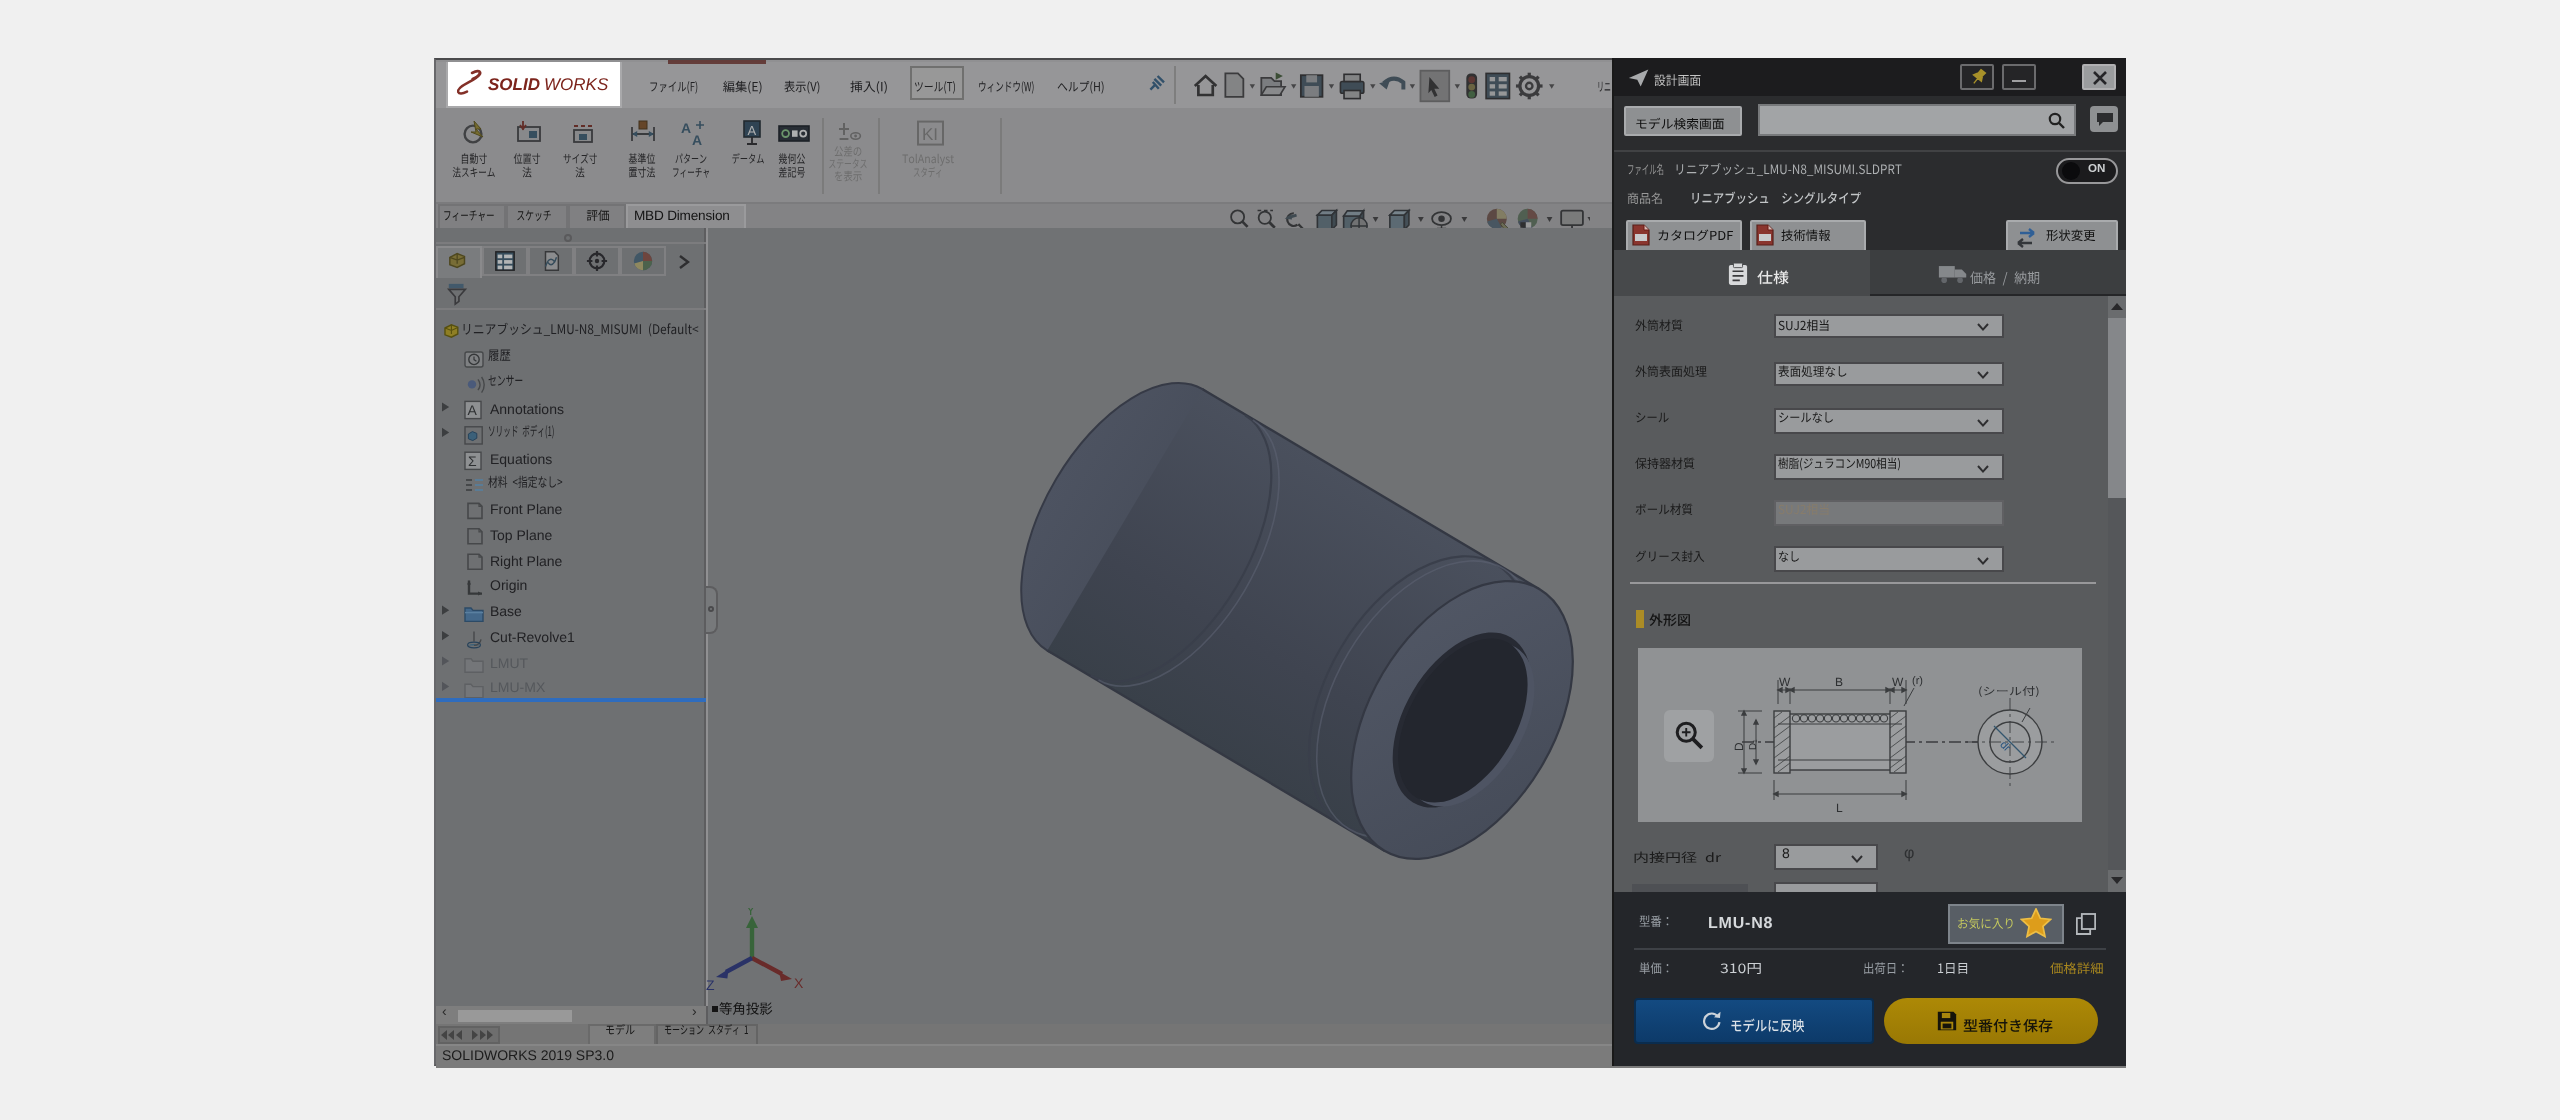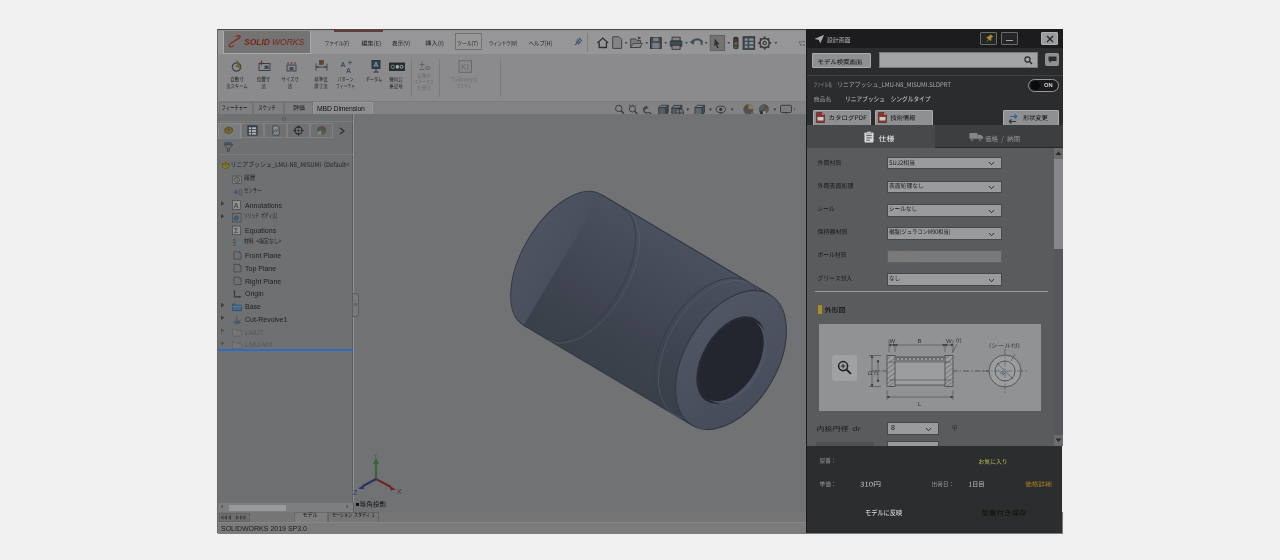--- a/index.html
+++ b/index.html
@@ -3,21 +3,21 @@
 <meta charset="utf-8">
 <style>
 * { margin:0; padding:0; box-sizing:border-box; }
 html,body { width:1280px; height:560px; background:#f0f0f0; overflow:hidden;
   font-family:"Liberation Sans", sans-serif; }
 #stage { position:relative; width:1280px; height:560px; }
 #win { position:absolute; left:217px; top:29px; width:845px; height:504px;
   background:#909092; border-top:1px solid #4a4a4c; border-left:1px solid #68686b; border-bottom:1px solid #555558; }
 #menubar { position:absolute; left:0; top:1px; width:845px; height:23px; background:#969698; }
 #logobox { position:absolute; left:5px; top:0px; width:88px; height:23px;
-  background:#737373; border:1px solid #a9a9ab; border-top:none; }
+  background:#ffffff; border:1px solid #a9a9ab; border-top:none; }
 #cmdmgr { position:absolute; left:0; top:24px; width:845px; height:47px; background:#8b8b8d; }
 .ci { position:absolute; top:6px; width:13px; height:13px; filter:brightness(0.88) saturate(0.8); opacity:0.95; }
 .cmdsep { position:absolute; top:5px; width:1px; height:38px; background:#7b7b7b; }
 #tabrow { position:absolute; left:0; top:71px; width:845px; height:13px; background:#838385; border-top:1px solid #7b7b7d;}
 .ftab { position:absolute; top:0px; height:13px; background:#808082; border:1px solid #737375; border-bottom:none; }
 #tree { position:absolute; left:0; top:84px; width:135px; height:389px; background:#6e7072;
   border-right:1px solid #5d5d5f; }
 #viewport { position:absolute; left:136px; top:84px; width:453px; height:420px; background:#707274; }
 .ttxt { position:absolute; font-size:7px; color:#212124; white-space:nowrap; }
 .tgray { color:#55585c; }
@@ -647,20 +647,49 @@
         <svg width="7" height="5" viewBox="0 0 7 5" style="position:absolute;left:1px;top:3px;">
             <path d="M3.5 0.5 L6.5 4 H0.5 Z" fill="#28282a"></path>
           </svg>
       </div>
       <div style="position:absolute;left:0;top:11px;width:9px;height:90px;background:#85878a;"></div>
       <div style="position:absolute;left:0;top:287px;width:9px;height:11px;background:#6a6c6e;">
         <svg width="7" height="5" viewBox="0 0 7 5" style="position:absolute;left:1px;top:3px;">
             <path d="M0.5 0.5 H6.5 L3.5 4 Z" fill="#28282a"></path>
           </svg>
       </div>
+    </div>
+    <div id="pbottom">
+      <span style="position:absolute;left:47px;top:11px;font-size:8px;font-weight:bold;color:#d6d9dc;letter-spacing:0.4px;">LMU-N8</span>
+
+      <div style="position:absolute;left:167px;top:6px;width:58px;height:20px;background:#585e65;border:1px solid #7e848b;"></div>
+      <svg width="16" height="15" viewBox="0 0 17 16" style="position:absolute;left:203px;top:8px;">
+        <path d="M8.5 0.5 L10.8 5.5 L16.2 6.1 L12.2 9.8 L13.3 15.2 L8.5 12.5 L3.7 15.2 L4.8 9.8 L0.8 6.1 L6.2 5.5 Z" fill="#dd9d1b" stroke="#edbe45" stroke-width="0.9"></path>
+      </svg>
+      <svg width="10" height="12" viewBox="0 0 12 13" style="position:absolute;left:231px;top:10px;">
+        <rect x="3.5" y="0.5" width="8" height="9" fill="none" stroke="#b4b8bc" stroke-width="1.1"></rect>
+        <path d="M3.5 3 h-3 v9.5 h8 v-3" fill="none" stroke="#b4b8bc" stroke-width="1.1"></path>
+      </svg>
+      <div style="position:absolute;left:10px;top:27.5px;width:236px;height:1px;background:#3e4146;"></div>
+
+      <div style="position:absolute;left:10px;top:52.5px;width:120px;height:23px;border-radius:2px;
+        background:linear-gradient(#134a81,#0d3a69);border:1px solid #0a2c4e;"></div>
+      <svg width="11" height="11" viewBox="0 0 12 12" style="position:absolute;left:43px;top:58.5px;">
+        <path d="M9.8 3.6 A 4.2 4.2 0 1 0 10.6 6.6" fill="none" stroke="#ccd3da" stroke-width="1.2"></path>
+        <path d="M7.6 3.9 l3.3 0.4 0.3 -3.3 z" fill="#ccd3da"></path>
+      </svg>
+
+      <div style="position:absolute;left:134.5px;top:52.5px;width:107.5px;height:23px;border-radius:11.5px;
+        background:linear-gradient(#ad8906,#997804);"></div>
+      <svg width="11" height="11" viewBox="0 0 12 12" style="position:absolute;left:161px;top:58.5px;">
+        <path d="M1 1 h8.5 L11 2.5 V11 H1 Z" fill="#16140a"></path>
+        <rect x="3.2" y="1.6" width="4.6" height="2.8" fill="#a8860d"></rect>
+        <rect x="2.6" y="6.4" width="6.8" height="4.2" fill="#a8860d"></rect>
+        <rect x="3.6" y="7.4" width="4.8" height="2.6" fill="#16140a"></rect>
+      </svg>
     </div>
   </div>
   <svg id="jtext" width="1280" height="560" viewBox="0 0 1280 560" style="position:absolute;left:0;top:0;z-index:50;pointer-events:none;">
       <defs>
         <path id="g0" transform="scale(1 -1)" d="M861 665Q856 654 853 642Q849 630 846 615Q838 575 825 528Q812 480 793 429Q775 379 751 332Q726 284 697 246Q651 188 595 138Q539 87 467 47Q395 7 303 -22L235 53Q333 78 404 114Q476 149 530 195Q584 241 625 294Q661 339 688 397Q714 455 732 513Q749 572 756 620Q742 620 703 620Q664 620 611 620Q558 620 500 620Q443 620 390 620Q337 620 298 620Q259 620 245 620Q215 620 190 619Q165 618 145 617L145 705Q159 704 176 702Q193 700 211 700Q229 699 245 699Q257 699 288 699Q319 699 361 699Q404 699 452 699Q501 699 548 699Q596 699 638 699Q679 699 708 699Q737 699 747 699Q758 699 772 700Q786 700 800 704Z"></path>
         <path id="g1" transform="scale(1 -1)" d="M865 505Q861 499 855 492Q849 484 845 478Q834 460 814 431Q793 401 766 367Q739 332 708 300Q676 267 642 244L577 289Q612 311 646 344Q680 376 708 411Q735 445 749 469Q735 469 698 469Q660 469 610 469Q559 469 504 470Q449 470 399 470Q350 470 315 470Q281 470 271 470Q249 470 225 469Q200 468 177 466L177 549Q198 546 224 544Q249 542 271 542Q281 542 317 542Q353 542 405 542Q458 542 515 542Q572 542 624 542Q677 542 715 542Q754 542 765 542Q773 542 783 543Q794 544 804 545Q814 546 820 547ZM529 402Q529 338 524 281Q520 225 507 174Q494 124 469 79Q443 35 401 -4Q359 -43 296 -79L225 -23Q242 -17 259 -9Q277 0 294 11Q362 56 394 108Q427 160 437 219Q448 277 448 342Q448 357 446 372Q445 388 442 402Z"></path>
         <path id="g2" transform="scale(1 -1)" d="M86 361Q216 396 328 446Q440 496 523 548Q575 581 625 619Q674 658 718 700Q762 742 796 783L863 721Q821 676 772 633Q723 590 668 551Q614 511 555 474Q500 441 431 406Q362 371 284 340Q206 309 126 283ZM507 506L593 532L593 76Q593 57 593 36Q594 15 595 -3Q597 -21 599 -31L501 -31Q502 -21 504 -3Q505 15 506 36Q507 57 507 76Z"></path>
         <path id="g3" transform="scale(1 -1)" d="M524 21Q527 33 529 48Q530 62 530 77Q530 87 530 121Q530 155 530 205Q530 254 530 312Q530 370 530 429Q530 487 530 538Q530 589 530 626Q530 663 530 676Q530 705 528 725Q526 744 525 750L617 750Q617 744 615 724Q613 704 613 676Q613 662 613 626Q613 591 613 540Q613 490 613 432Q613 375 613 319Q613 263 613 216Q613 168 613 137Q613 106 613 99Q660 121 713 157Q766 193 816 241Q867 289 905 345L952 277Q909 219 852 166Q794 113 732 71Q670 29 611 0Q599 -7 591 -13Q582 -19 577 -23ZM66 26Q129 71 173 135Q217 199 240 272Q251 306 257 357Q263 408 266 466Q269 523 269 577Q270 632 270 674Q270 696 268 714Q266 731 263 747L355 747Q354 741 353 730Q352 718 351 704Q350 690 350 675Q350 633 349 576Q348 520 345 458Q341 397 335 342Q330 287 319 250Q297 170 251 99Q204 28 141 -25Z"></path>
         <path id="g4" transform="scale(1 -1)" d="M239 -196Q170 -84 131 40Q92 163 92 311Q92 458 131 582Q170 706 239 818L295 792Q231 685 199 562Q168 438 168 311Q168 183 199 60Q231 -64 295 -171Z"></path>
         <path id="g5" transform="scale(1 -1)" d="M101 0L101 733L523 733L523 655L193 655L193 407L473 407L473 329L193 329L193 0Z"></path>

